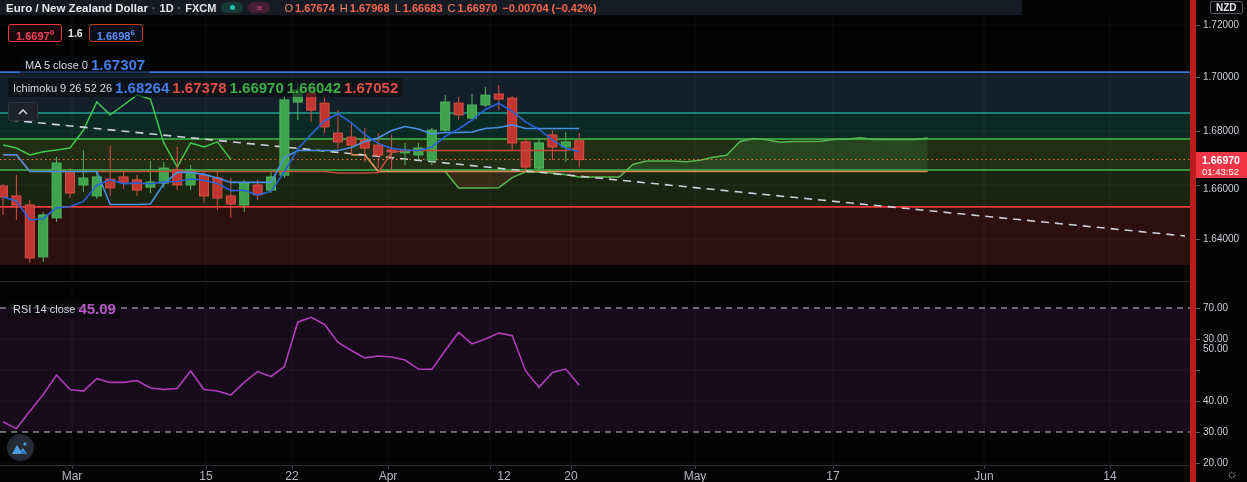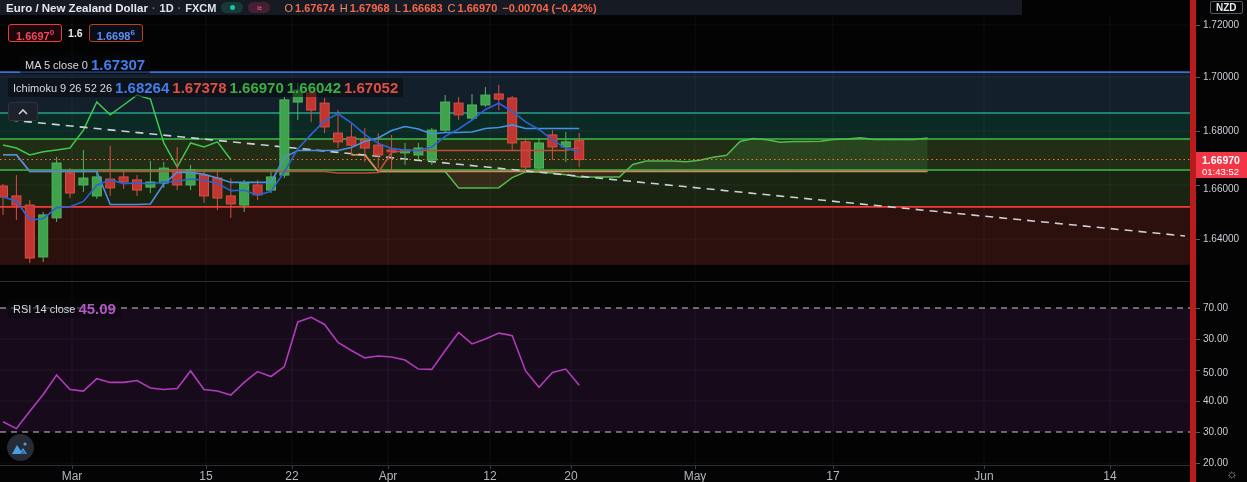--- a/index.html
+++ b/index.html
@@ -320,21 +320,21 @@
 
   <div id="timeaxis">
       <div class="ttick" style="left: 72px;">Mar</div>
       <div class="ttickmark" style="left: 72px;"></div>
       <div class="ttick" style="left: 206px;">15</div>
       <div class="ttickmark" style="left: 206px;"></div>
       <div class="ttick" style="left: 292px;">22</div>
       <div class="ttickmark" style="left: 292px;"></div>
       <div class="ttick" style="left: 388px;">Apr</div>
       <div class="ttickmark" style="left: 388px;"></div>
-      <div class="ttick" style="left: 490px;">12</div>
+      <div class="ttick" style="left: 504px;">12</div>
       <div class="ttickmark" style="left: 490px;"></div>
       <div class="ttick" style="left: 571px;">20</div>
       <div class="ttickmark" style="left: 571px;"></div>
       <div class="ttick" style="left: 695px;">May</div>
       <div class="ttickmark" style="left: 695px;"></div>
       <div class="ttick" style="left: 833px;">17</div>
       <div class="ttickmark" style="left: 833px;"></div>
       <div class="ttick" style="left: 984px;">Jun</div>
       <div class="ttickmark" style="left: 984px;"></div>
       <div class="ttick" style="left: 1110px;">14</div>
@@ -355,21 +355,21 @@
       <div class="ptick" style="top: 125px;">1.68000</div>
       <div class="ptickdash" style="top: 131px;"></div>
       <div class="ptick" style="top: 183px;">1.66000</div>
       <div class="ptickdash" style="top: 185px;"></div>
       <div class="ptick" style="top: 233px;">1.64000</div>
       <div class="ptickdash" style="top: 239px;"></div>
       <div class="ptick" style="top: 302px;">70.00</div>
       <div class="ptickdash" style="top: 308px;"></div>
       <div class="ptick" style="top: 333px;">30.00</div>
       <div class="ptickdash" style="top: 339px;"></div>
-      <div class="ptick" style="top: 367px;">50.00</div>
+      <div class="ptick" style="top: 343px;">50.00</div>
       <div class="ptickdash" style="top: 370px;"></div>
       <div class="ptick" style="top: 395px;">40.00</div>
       <div class="ptickdash" style="top: 401px;"></div>
       <div class="ptick" style="top: 426px;">30.00</div>
       <div class="ptickdash" style="top: 432px;"></div>
       <div class="ptick" style="top: 457px;">20.00</div>
       <div class="ptickdash" style="top: 463px;"></div>
     </div>
 
   <div id="logo">

